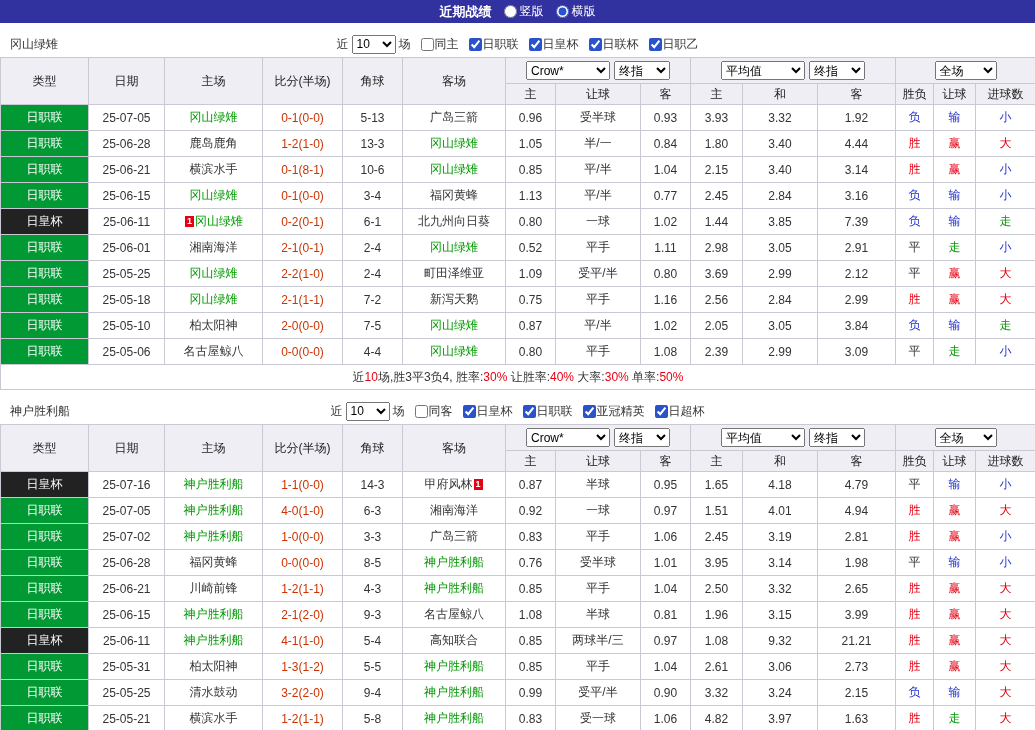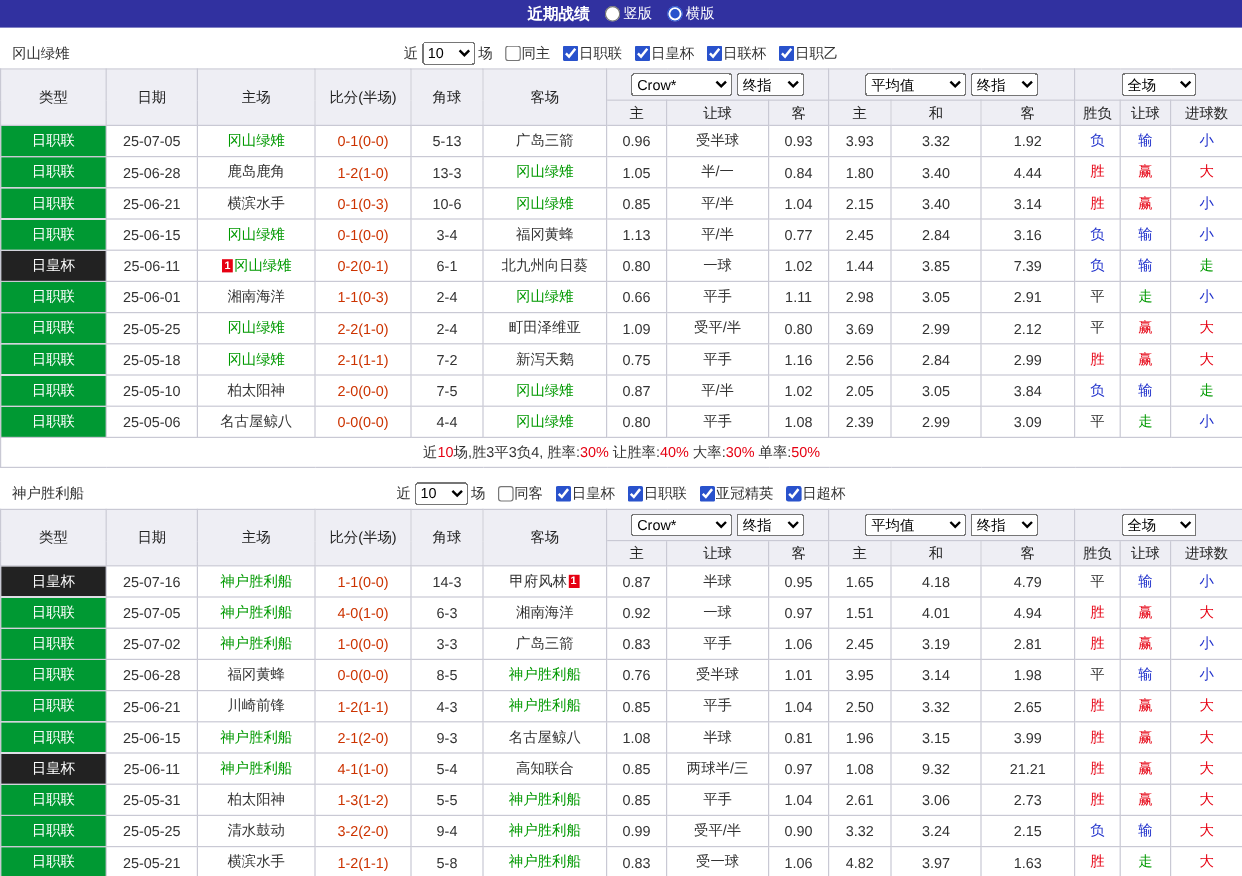--- a/index.html
+++ b/index.html
@@ -156,21 +156,21 @@
           <td class="odds">3.40</td>
           <td class="odds">4.44</td>
           <td class="result" style="color: rgb(230, 0, 18);">胜</td>
           <td class="result" style="color: rgb(230, 0, 18);">赢</td>
           <td class="result" style="color: rgb(230, 0, 18);">大</td>
         </tr>
         <tr>
           <td class="league-j">日职联</td>
           <td>25-06-21</td>
           <td class="team"><span>横滨水手</span></td>
-          <td class="score">0-1(0-3)</td>
+          <td class="score">0-1(8-1)</td>
           <td>10-6</td>
           <td class="team"><span class="focus-team">冈山绿雉</span></td>
           <td class="odds">0.85</td>
           <td class="odds">平/半</td>
           <td class="odds">1.04</td>
           <td class="odds">2.15</td>
           <td class="odds">3.40</td>
           <td class="odds">3.14</td>
           <td class="result" style="color: rgb(230, 0, 18);">胜</td>
           <td class="result" style="color: rgb(230, 0, 18);">赢</td>
@@ -207,24 +207,24 @@
           <td class="odds">3.85</td>
           <td class="odds">7.39</td>
           <td class="result" style="color: rgb(34, 51, 204);">负</td>
           <td class="result" style="color: rgb(34, 51, 204);">输</td>
           <td class="result" style="color: rgb(0, 153, 0);">走</td>
         </tr>
         <tr>
           <td class="league-j">日职联</td>
           <td>25-06-01</td>
           <td class="team"><span>湘南海洋</span></td>
-          <td class="score">1-1(0-3)</td>
+          <td class="score">2-1(0-1)</td>
           <td>2-4</td>
           <td class="team"><span class="focus-team">冈山绿雉</span></td>
-          <td class="odds">0.66</td>
+          <td class="odds">0.52</td>
           <td class="odds">平手</td>
           <td class="odds">1.11</td>
           <td class="odds">2.98</td>
           <td class="odds">3.05</td>
           <td class="odds">2.91</td>
           <td class="result" style="color: rgb(51, 51, 51);">平</td>
           <td class="result" style="color: rgb(0, 153, 0);">走</td>
           <td class="result" style="color: rgb(34, 51, 204);">小</td>
         </tr>
         <tr>

